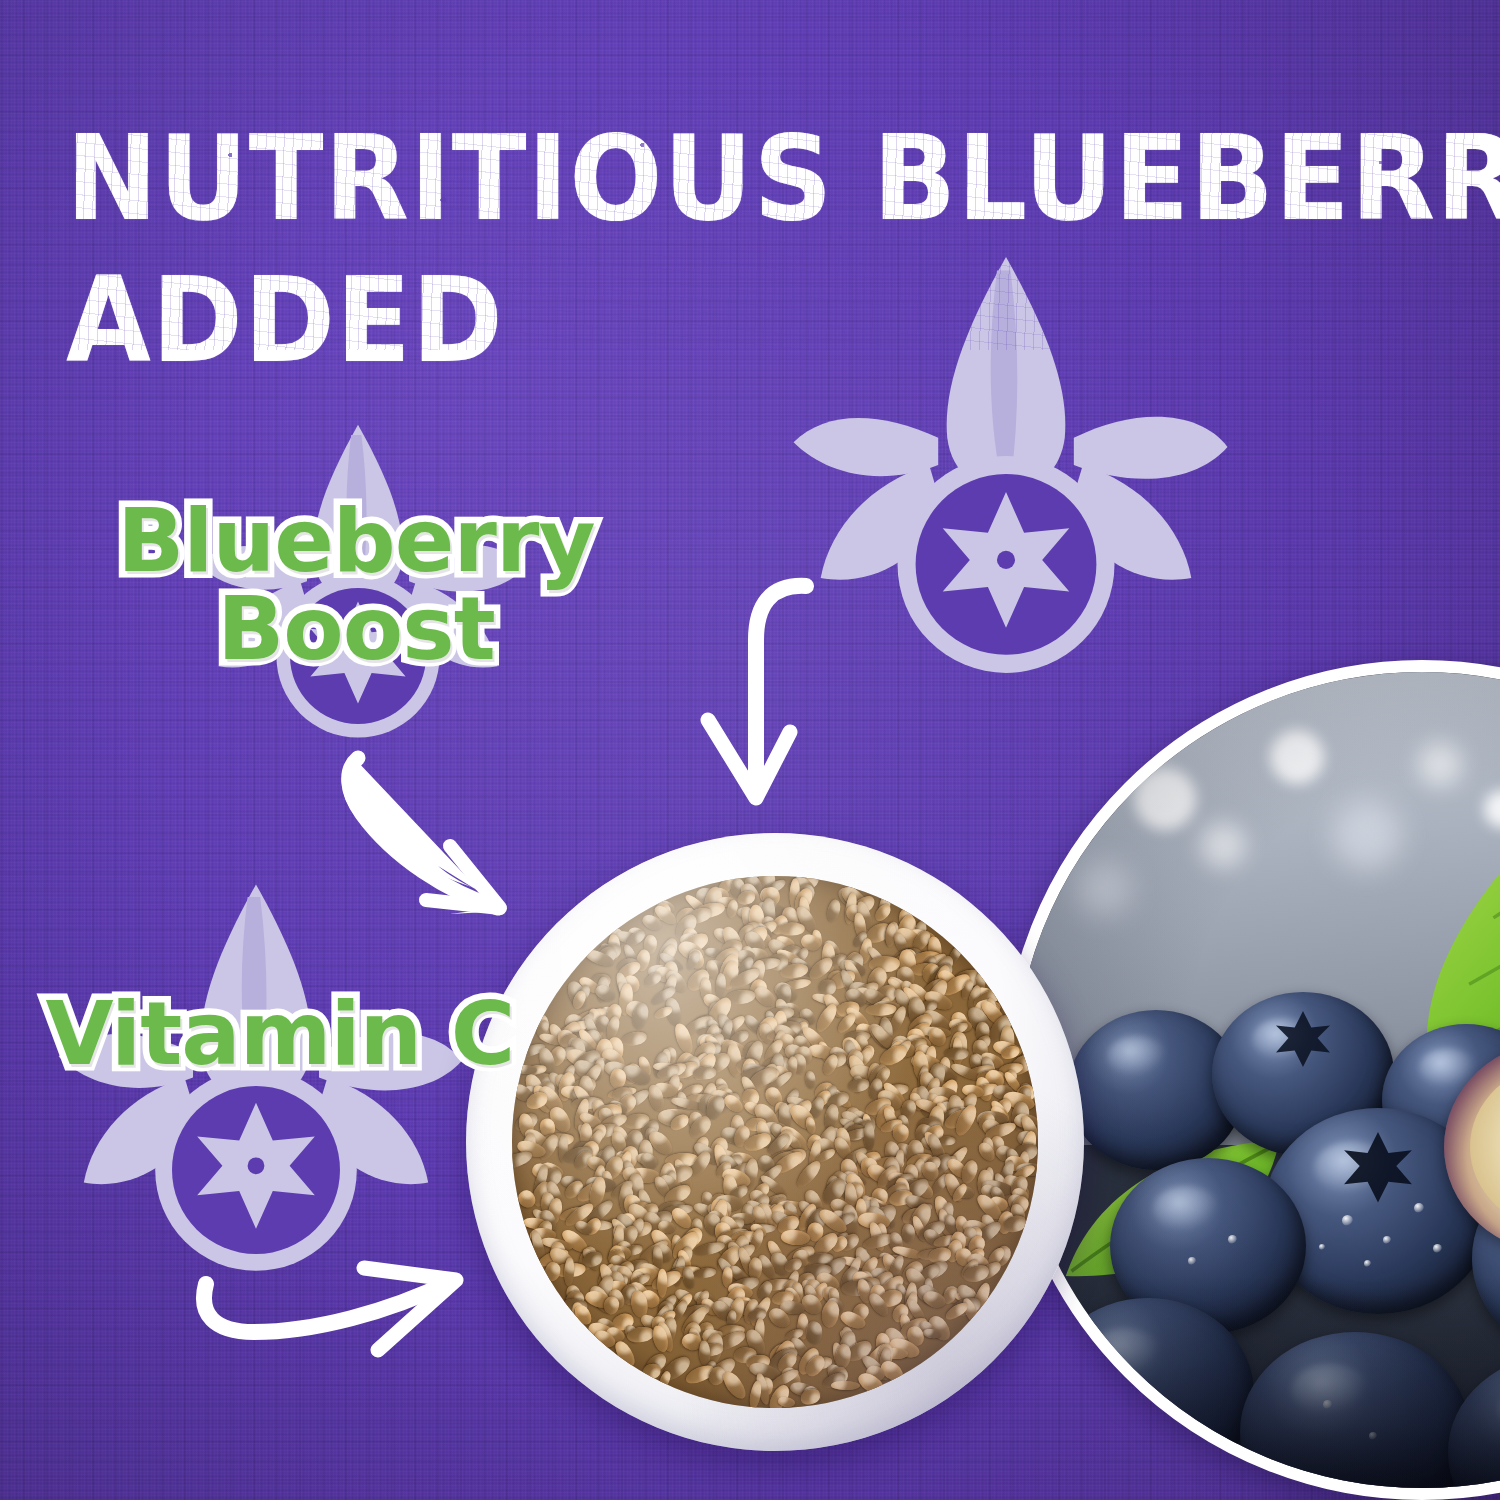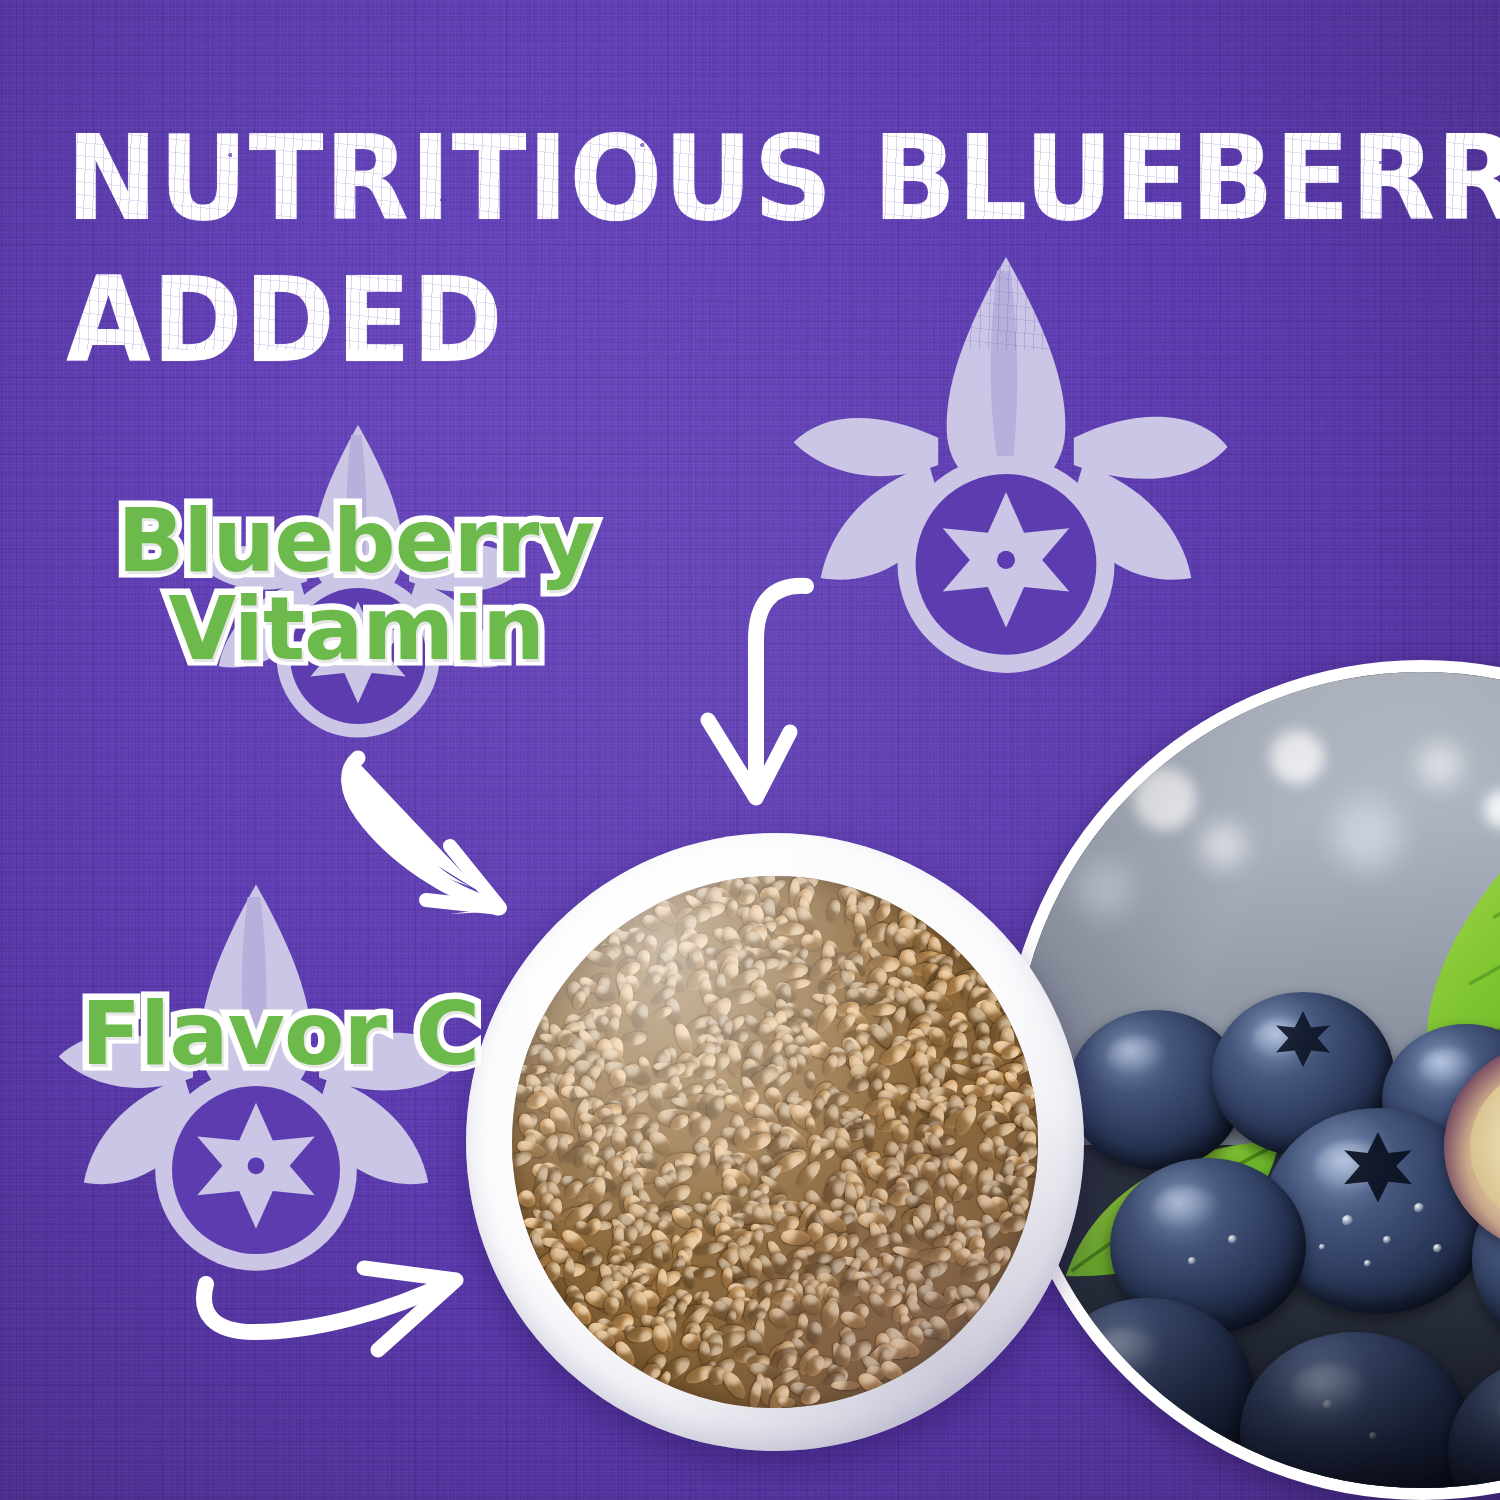--- a/index.html
+++ b/index.html
@@ -1619,23 +1619,23 @@
   </div>
 
   <div class="headline">
     <span class="ln">NUTRITIOUS BLUEBERRY</span>
     <span class="ln">ADDED</span>
   </div>
   <div class="grunge"></div>
 
   <div class="callout" id="label-blueberry">
     <span class="ln">Blueberry</span>
-    <span class="ln">Vitamin</span>
+    <span class="ln">Boost</span>
   </div>
 
   <div class="callout" id="label-antho">
   </div>
 
   <div class="callout" id="label-vitc">
-    <span class="ln">Flavor C</span>
+    <span class="ln">Vitamin C</span>
   </div>
 
 </div>
 
 </body></html>

